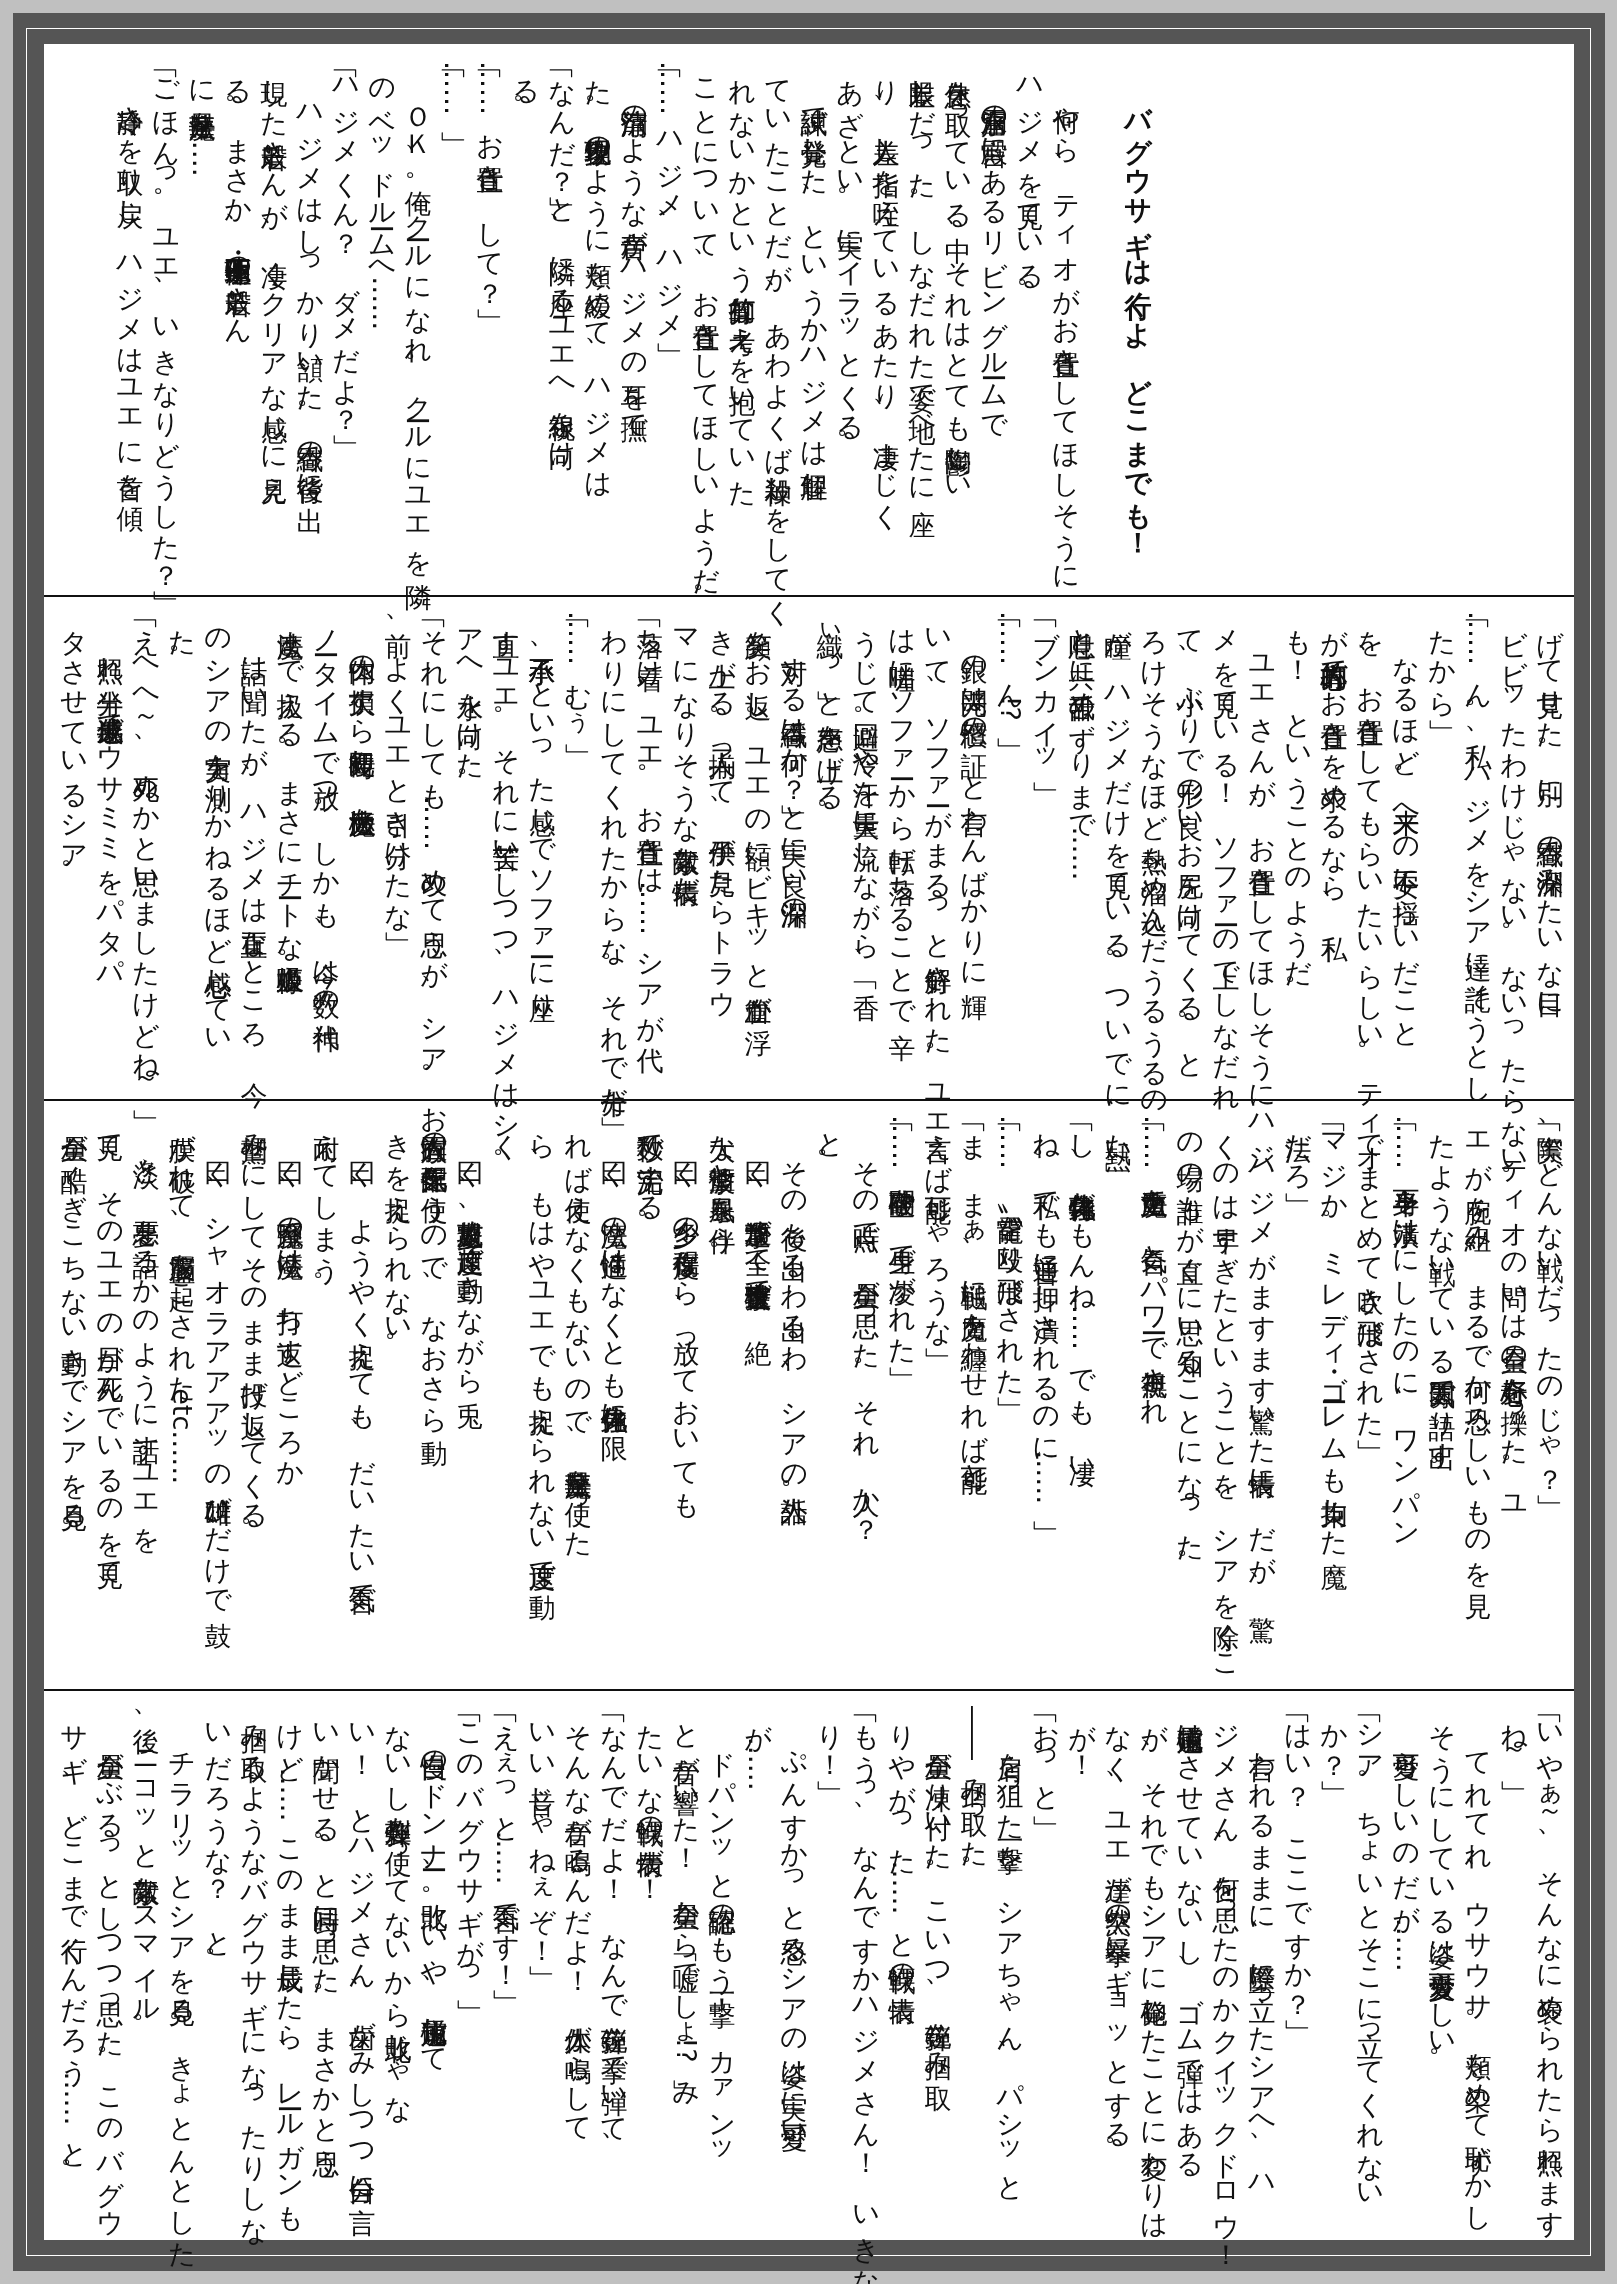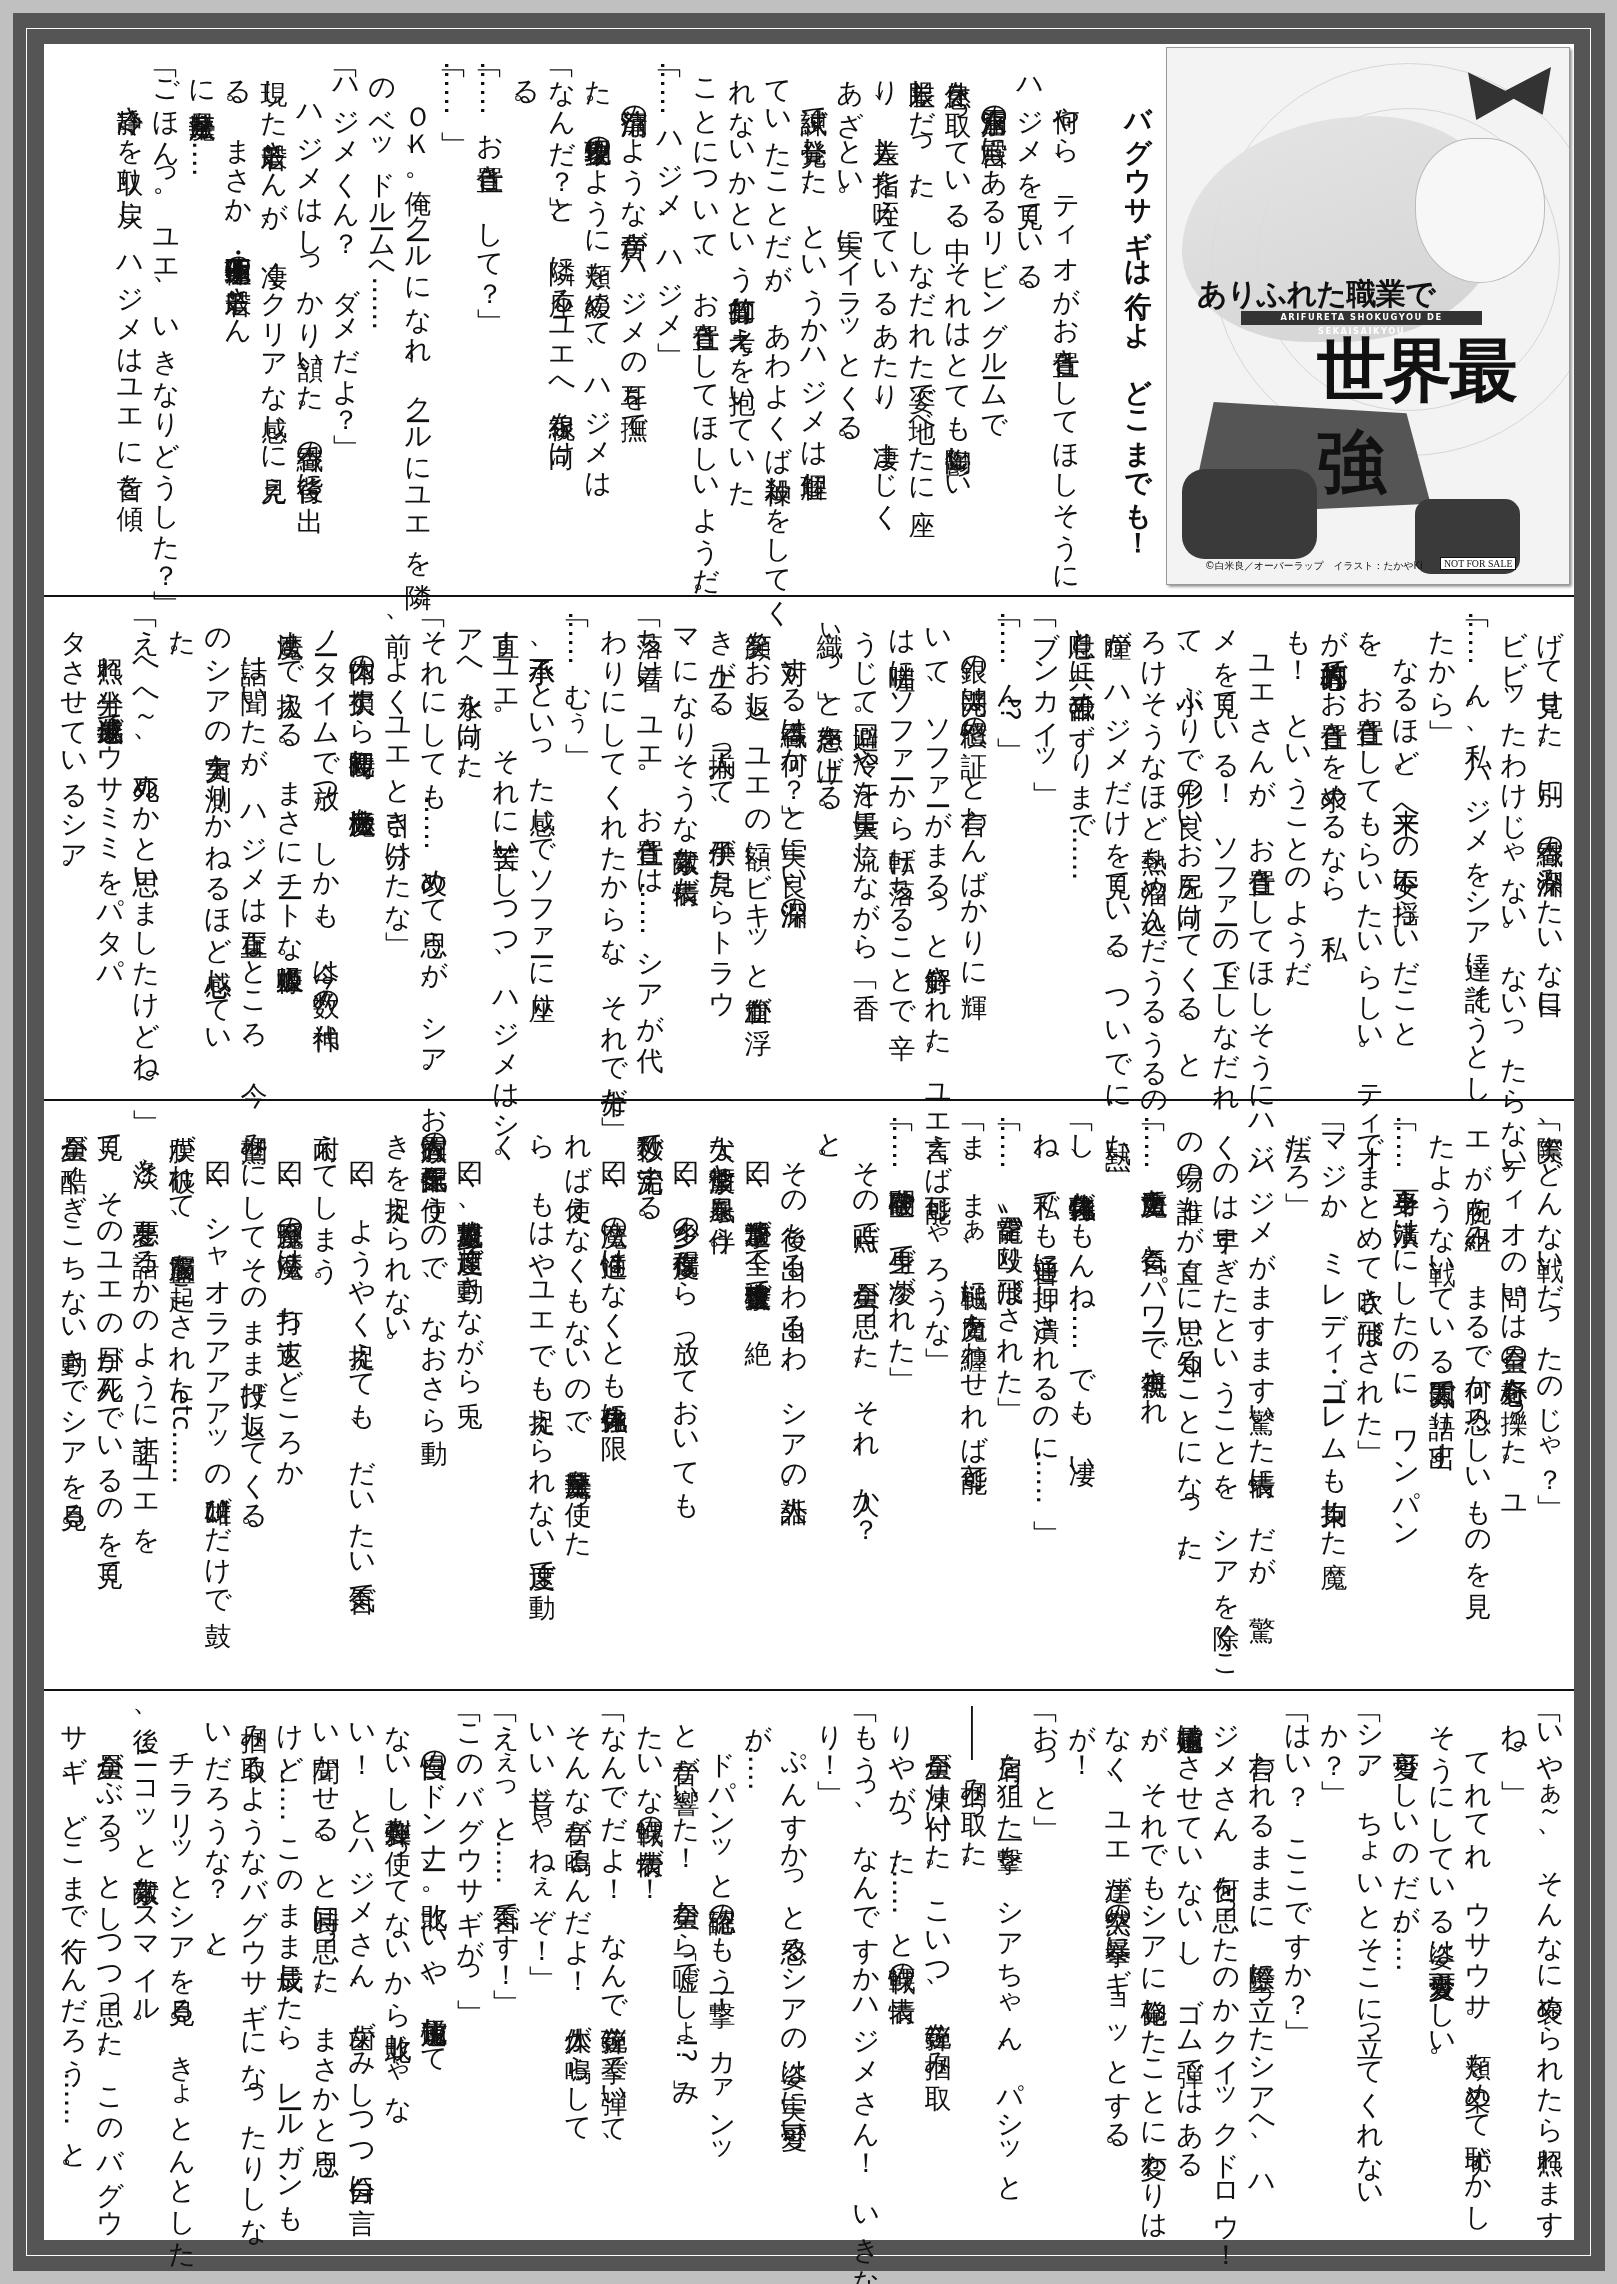--- a/index.html
+++ b/index.html
@@ -29,35 +29,20 @@
 </head>
 <body>
 
 <div class="frame-outer"></div>
 <div class="frame-line"></div>
 
 <div class="page">
 
   <div class="section" id="sec0" style="top:0;height:551px;">
     <div class="cols" style="right:418px;padding-top:16.6px;"><span class="line title">　バグウサギは行くよ、どこまでも！</span><span class="line"> </span><span class="line">　何やら、ティオがお仕置きしてほしそうに</span><span class="line">ハジメを見ている。</span><span class="line">　氷雪洞窟の宮殿にあるリビングルームで</span><span class="line">休息を取っている中、それはとても鬱陶しい</span><span class="line">眼差しだった。しなだれた姿で地べたに座</span><span class="line">り、人差し指を咥えているあたり、凄まじく</span><span class="line">あざとい。実にイラッとくる。</span><span class="line">　試練で発覚した、というかハジメは理解し</span><span class="line">ていたことだが、あわよくば神殺しをしてく</span><span class="line">れないかという打算的な考えを抱いていた</span><span class="line">ことについて、お仕置きしてほしいようだ。</span><span class="line">「……ハジメ、ハジメ」</span><span class="line">　清涼剤のような声音がハジメの耳を撫で</span><span class="line">た。物理現象のように頬を緩めて、ハジメは</span><span class="line">「なんだ？」と、隣に座るユエへ視線を向け</span><span class="line">る。</span><span class="line">「……お仕置き、して？」</span><span class="line">「……」</span><span class="line">　ＯＫ、俺。クールになれ。クールにユエを隣</span><span class="line">のベッドルームへ……</span><span class="line">「ハジメくん？　ダメだよ？」</span><span class="line">　ハジメはしっかり頷いた。香織の背後に出</span><span class="line">現した般若さんが、凄くクリアな感じに見え</span><span class="line">る。まさか、正体不明・原理不明の般若さん</span><span class="line">に昇華魔法を……</span><span class="line">「ごほんっ。ユエ、いきなりどうした？」</span><span class="line">　冷静さを取り戻し、ハジメはユエに首を傾</span></div>
-    <div class="artwork">
-      <div class="art-circle" style="left:45px;top:15px;width:391px;height:391px;"></div>
-      <div class="art-circle" style="left:90px;top:60px;width:301px;height:301px;"></div>
-      <div class="art-girl-hair"></div>
-      <div class="art-girl-face"></div>
-      <div class="art-bow"></div>
-      <div class="art-skirt"></div>
-      <div class="art-legs"></div>
-      <div class="art-legs2"></div>
-      <div class="art-title-small">ありふれた職業で</div>
-      <div class="art-romaji">ARIFURETA SHOKUGYOU DE SEKAISAIKYOU</div>
-      <div class="art-title-big">世界最強</div>
-      <div class="art-credit">©白米良／オーバーラップ　イラスト：たかやKi</div>
-      <div class="art-nfs">NOT FOR SALE</div>
-    </div>
   </div>
   <div class="divider" style="top:551px;"></div>
 
   <div class="section" id="sec1" style="top:553px;height:502px;">
     <div class="cols" style="right:6px;padding-top:13.5px;"><span class="line">げて見せた。別に、香織の深淵みたいな目に</span><span class="line">ビビッたわけじゃない。ないったらない。</span><span class="line">「……ん。私、ハジメをシア達に託そうとし</span><span class="line">たから」</span><span class="line">　なるほど。未来への不安に揺らいだこと</span><span class="line">を、お仕置きしてもらいたいらしい。ティオ</span><span class="line">が打算的内心でお仕置きを求めるなら、私</span><span class="line">も！　ということのようだ。</span><span class="line">　ユエさんが、お仕置きしてほしそうにハジ</span><span class="line">メを見ている！　ソファーの上でしなだれ</span><span class="line">て、小ぶりで形の良いお尻を向けてくる。と</span><span class="line">ろけそうなほど熱を溜め込んだうるうるの</span><span class="line">瞳が、ハジメだけを見ている。ついでに、熱い</span><span class="line">吐息と共に舌舐めずりまで……</span><span class="line">「ブンカイッ」</span><span class="line">「……ん!?」</span><span class="line">　銀の閃光は憤怒の証。と言わんばかりに輝</span><span class="line">いて、ソファーがまるっと分解された。ユエ</span><span class="line">は咄嗟にソファーから転げ落ちることで辛</span><span class="line">うじて回避。冷や汗を大量に流しながら、「香</span><span class="line">織ぃっ」と怒声を上げる。</span><span class="line">　対する香織は「何か？」と実に良い深淵の</span><span class="line">笑顔をお返し。ユエの額にビキッと血管が浮</span><span class="line">き上がる。二人揃って、子供が見たらトラウ</span><span class="line">マになりそうな素敵な表情だ。</span><span class="line">「落ち着け、ユエ。お仕置きは……シアが代</span><span class="line">わりにしてくれたからな。それで十分だ」</span><span class="line">「……むぅ」</span><span class="line">　不承不承、といった感じでソファーに座り</span><span class="line">直すユエ。それに苦笑いしつつ、ハジメはシ</span><span class="line">アへ水を向けた。</span><span class="line">「それにしても……改めて思うが、シア。お</span><span class="line">前、よくユエと引き分けたな」</span><span class="line">　肉体の欠損すら即時復元し、極大魔法を</span><span class="line">ノータイムで放つ。しかも、今は数々の神代</span><span class="line">魔法まで扱える。まさにチートな吸血姫様。</span><span class="line">　話は聞いたが、ハジメは正直なところ、今</span><span class="line">のシアの実力を測りかねるほど感心してい</span><span class="line">た。</span><span class="line">「えへへ～、死ぬかと思いましたけどね～」</span><span class="line">　照れ半分、達成感半分でウサミミをパタパ</span><span class="line">タさせているシア。</span></div>
   </div>
   <div class="divider" style="top:1055px;"></div>
 
   <div class="section" id="sec2" style="top:1057px;height:588px;">
     <div class="cols" style="right:6px;padding-top:13.5px;"><span class="line">「実際、どんな戦いだったのじゃ？」</span><span class="line">　ティオの問いは全員の好奇心を擽った。ユ</span><span class="line">エが腕を組み、まるで何か恐ろしいものを見</span><span class="line">たような戦いている雰囲気で語り出す。</span><span class="line">「……下半身を氷漬けにしたのに、ワンパン</span><span class="line">でまとめて吹き飛ばされた」</span><span class="line">「マジか。ミレディ・ゴーレムも拘束した魔</span><span class="line">法だろ」</span><span class="line">　ハジメがますます驚いた表情に。だが、驚</span><span class="line">くのは早すぎたということを、シアを除くこ</span><span class="line">の場の誰もが直ぐに思い知ることになった。</span><span class="line">「……重力魔法を、気合とパワーで無視され</span><span class="line">た」</span><span class="line">「し、身体強化特化だもんね……でも、凄い</span><span class="line">ね。私でも普通に押し潰されるのに……」</span><span class="line">「……　〝雷龍〟を殴り飛ばされた」</span><span class="line">「ま、まぁ、戦槌に魔力を纏わせれば可能と</span><span class="line">言えば可能じゃろうな」</span><span class="line">「……空間破砕を、生身で凌がれた」</span><span class="line">　その時点で、全員が思った。それ、人か？</span><span class="line">と。</span><span class="line">　その後も出るわ出るわ、シアの人外話。</span><span class="line">　曰く、通常攻撃が全て音速突破攻撃で、絶</span><span class="line">大な衝撃波と暴風を伴う。</span><span class="line">　曰く、多少の傷程度なら、放っておいても</span><span class="line">数秒で完治する。</span><span class="line">　曰く、魔法の適性はなくとも身体強化に限</span><span class="line">れば使えなくもないので、昇華魔法を使った</span><span class="line">ら、もはやユエでも捉えられない速度で動</span><span class="line">く。</span><span class="line">　曰く、超威力攻撃、超速度で動きながら兎</span><span class="line">人族固有の気配操作を使うので、なおさら動</span><span class="line">きを捉えられない。</span><span class="line">　曰く、ようやく捉えても、だいたい気合で</span><span class="line">耐えてしまう。</span><span class="line">　曰く、魔弾系の魔法は、打ち返すどころか</span><span class="line">鷲掴みにしてそのまま投げ返してくる。</span><span class="line">　曰く、シャオラアアアッの雄叫びだけで鼓</span><span class="line">膜が破れて、脳震盪を起こされたetc……</span><span class="line">　淡々と、悪夢を語るかのように話すユエを</span><span class="line">見て、そのユエの目が死んでいるのを見て、</span><span class="line">全員が酷くぎこちない動きでシアを見る。</span></div>

